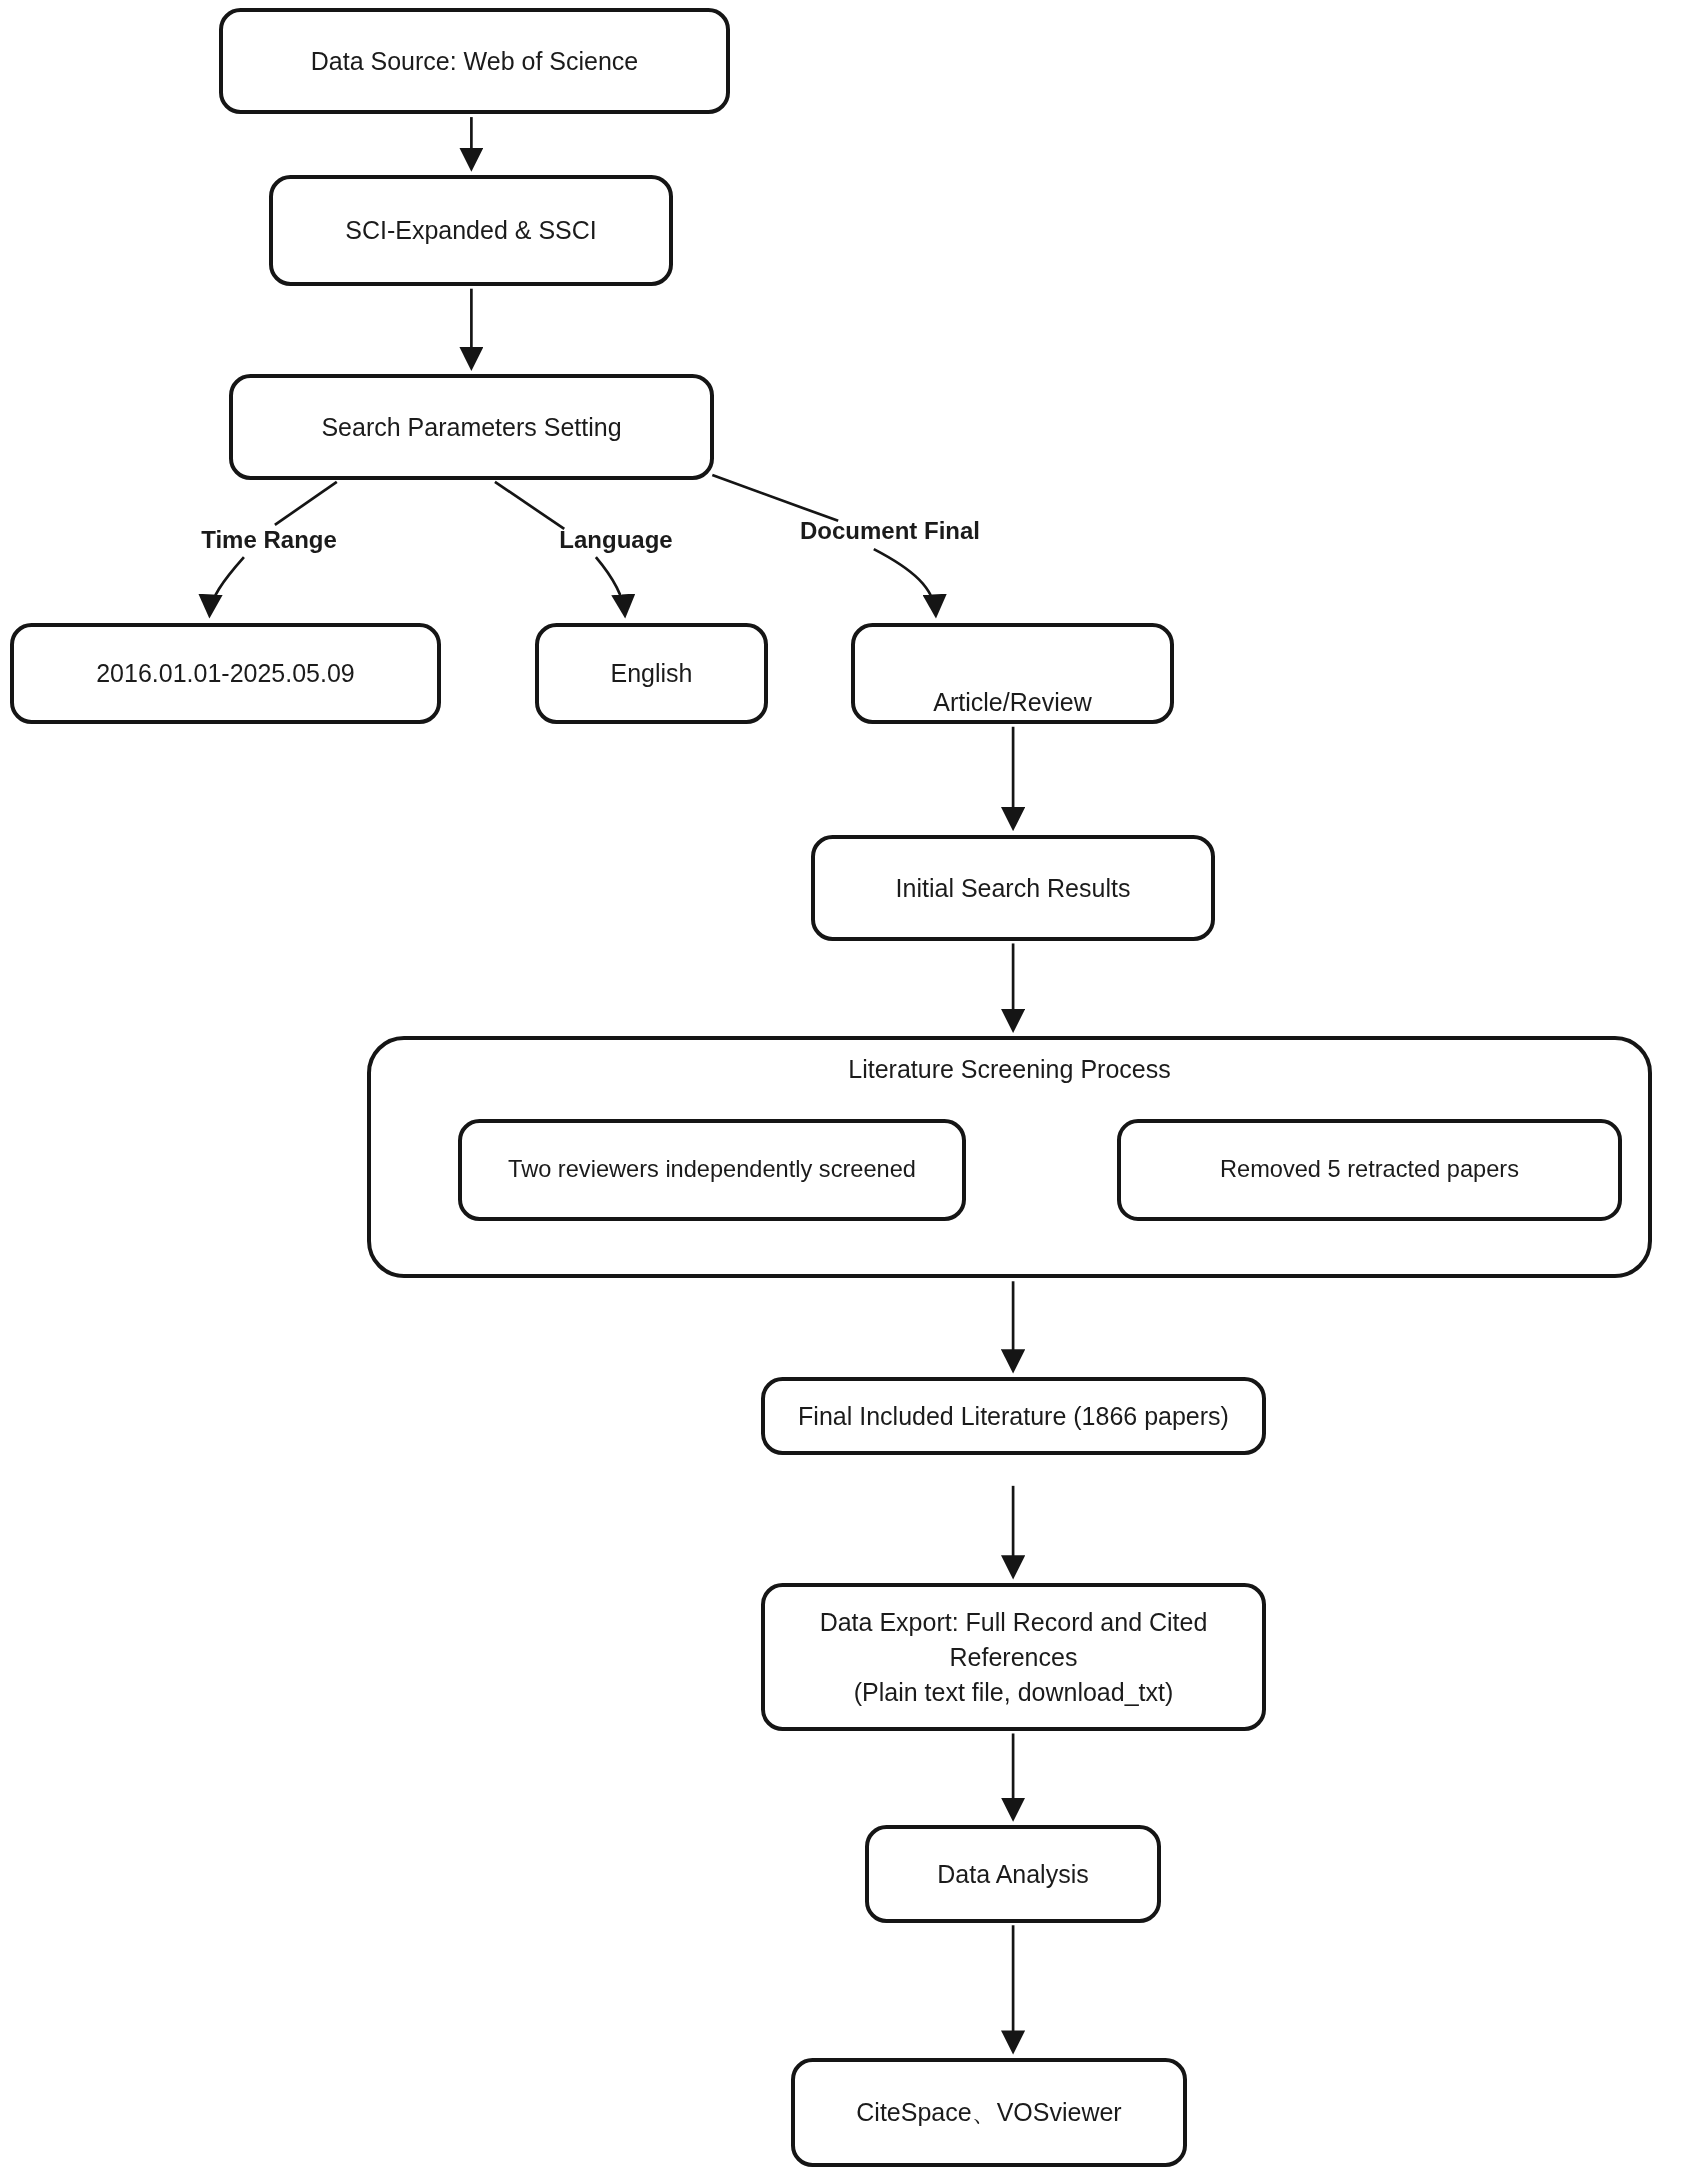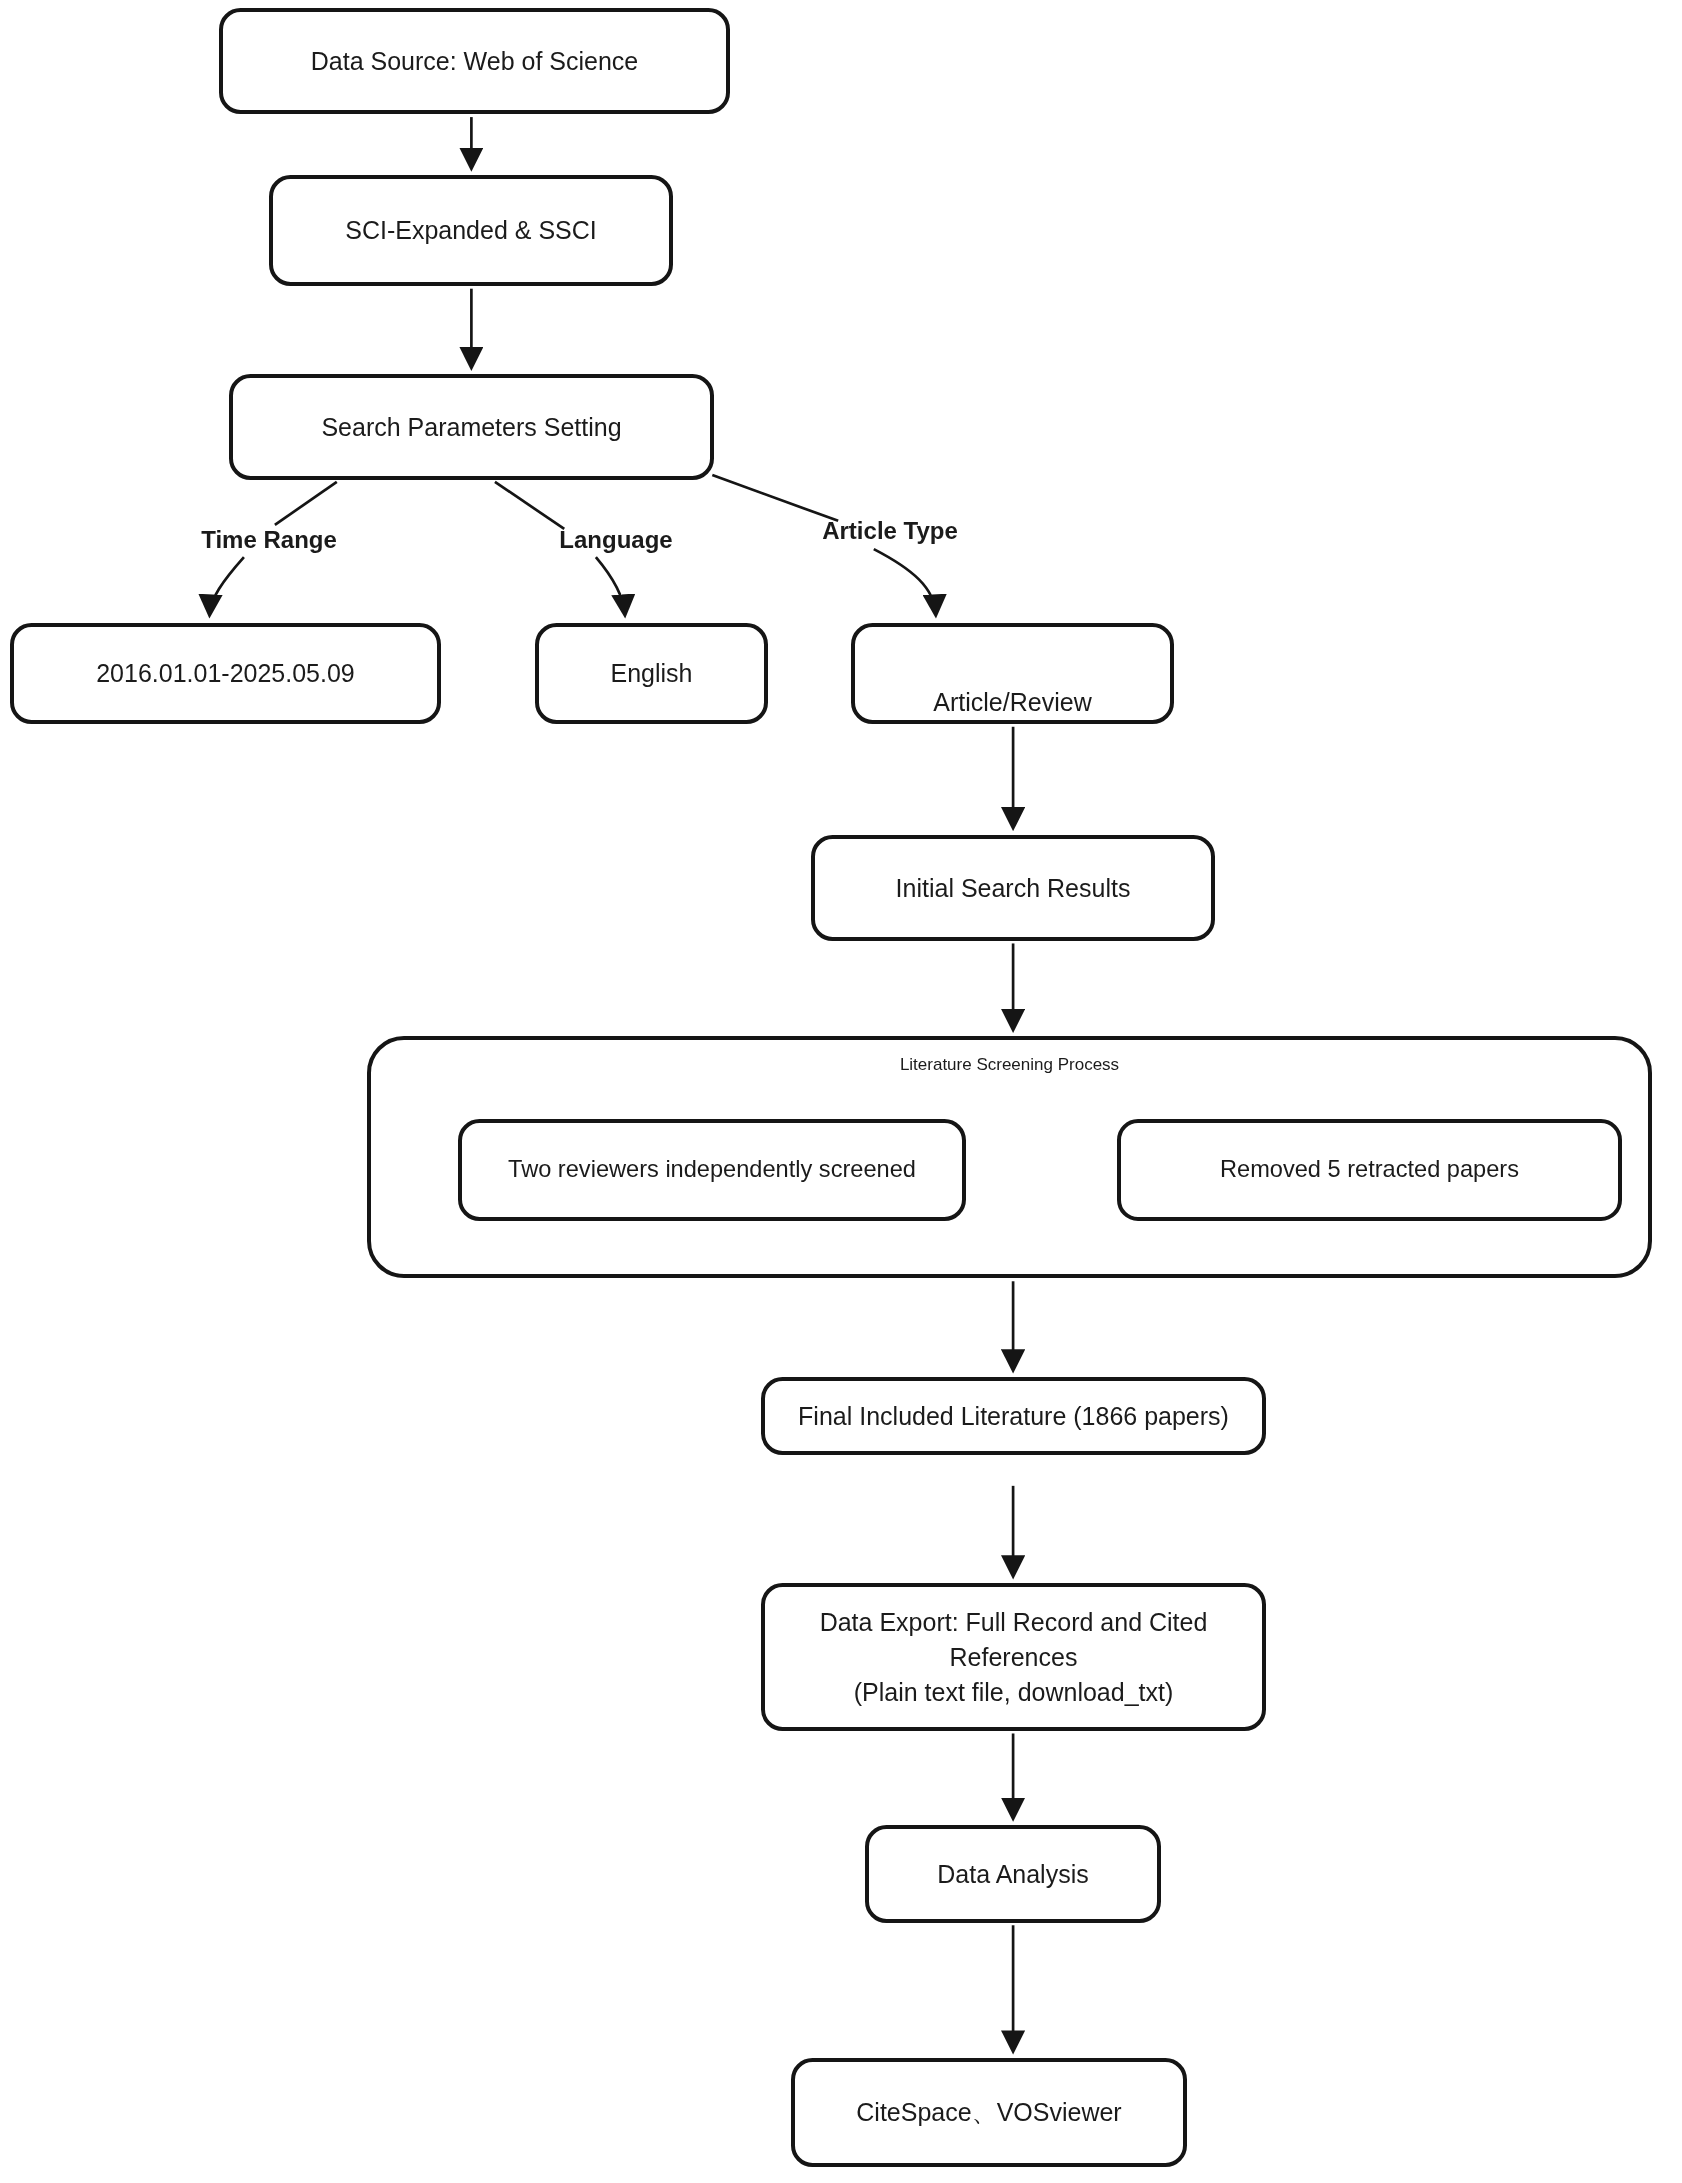--- a/index.html
+++ b/index.html
@@ -14,21 +14,21 @@
     position:absolute; box-sizing:border-box; background:#ffffff;
     border:4.7px solid #151515; border-radius:21.5px;
     display:flex; align-items:center; justify-content:center;
     text-align:center; font-size:25px; line-height:1.4; padding:0 13px;
   }
   .group {
     position:absolute; box-sizing:border-box; background:#ffffff;
     border:4.7px solid #151515; border-radius:37px;
   }
   .group-title {
-    position:absolute; left:0; right:0; top:15px; text-align:center; font-size:17px;
+    position:absolute; left:0; right:0; top:15px; text-align:center; font-size:25px;
   }
   .edge-label {
     position:absolute; transform:translate(-50%,-50%);
     font-size:24px; font-weight:bold; white-space:nowrap;
   }
   .two-line span { display:block; }
 </style>
 </head>
 <body>
 
@@ -64,21 +64,21 @@
   <div class="node" style="left:269px; top:175px; width:404px; height:111px;">
     <span>SCI-Expanded &amp; SSCI</span>
   </div>
 
   <div class="node" style="left:229px; top:374px; width:485px; height:106px;">
     <span>Search Parameters Setting</span>
   </div>
 
   <div class="edge-label" style="left:269px; top:540px;">Time Range</div>
   <div class="edge-label" style="left:616px; top:540px;">Language</div>
-  <div class="edge-label" style="left:890px; top:531px;">Article Type</div>
+  <div class="edge-label" style="left:890px; top:531px;">Document Final</div>
 
   <div class="node" style="left:10px; top:623px; width:431px; height:101px;">
     <span>2016.01.01-2025.05.09</span>
   </div>
 
   <div class="node" style="left:535px; top:623px; width:233px; height:101px;">
     <span>English</span>
   </div>
 
   <div class="node" style="left:851px; top:623px; width:323px; height:101px;align-items:flex-end;">

